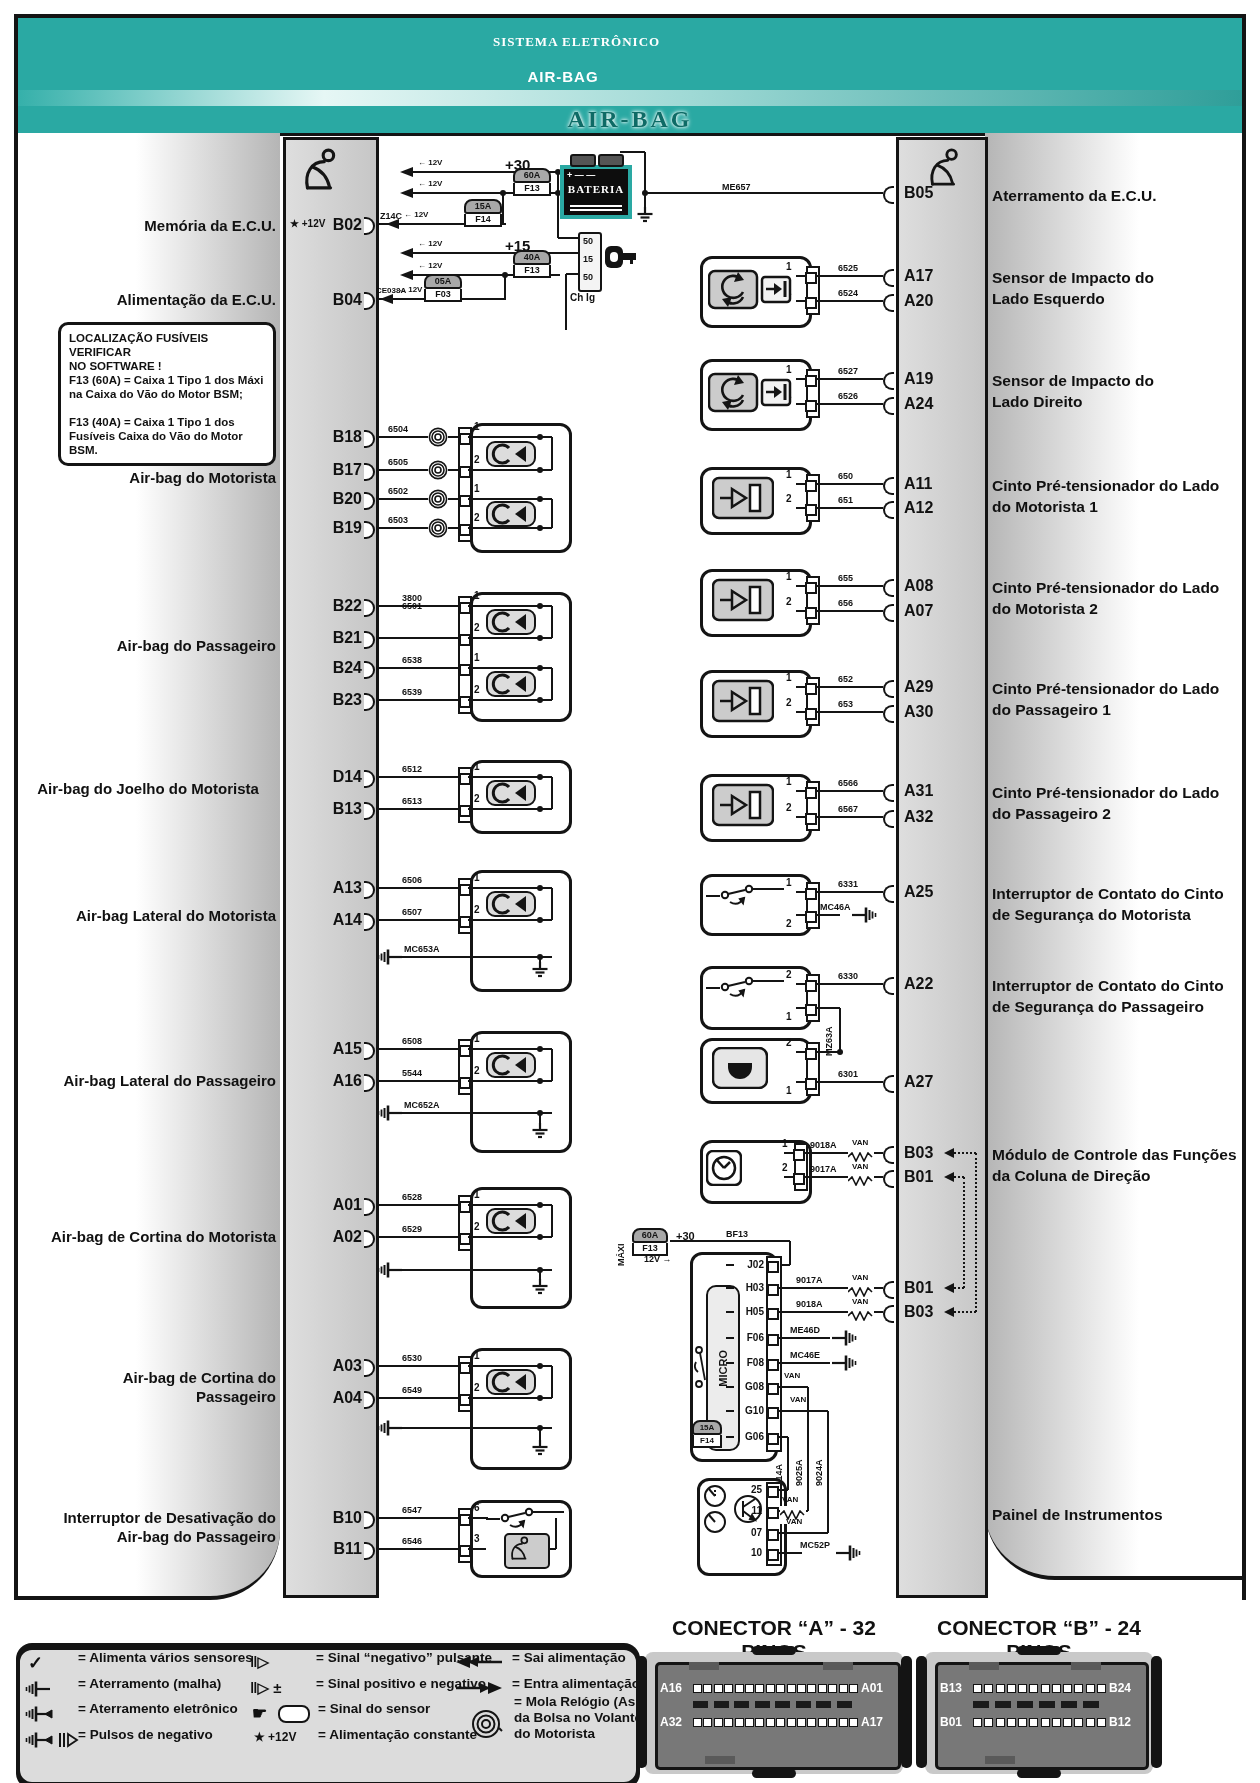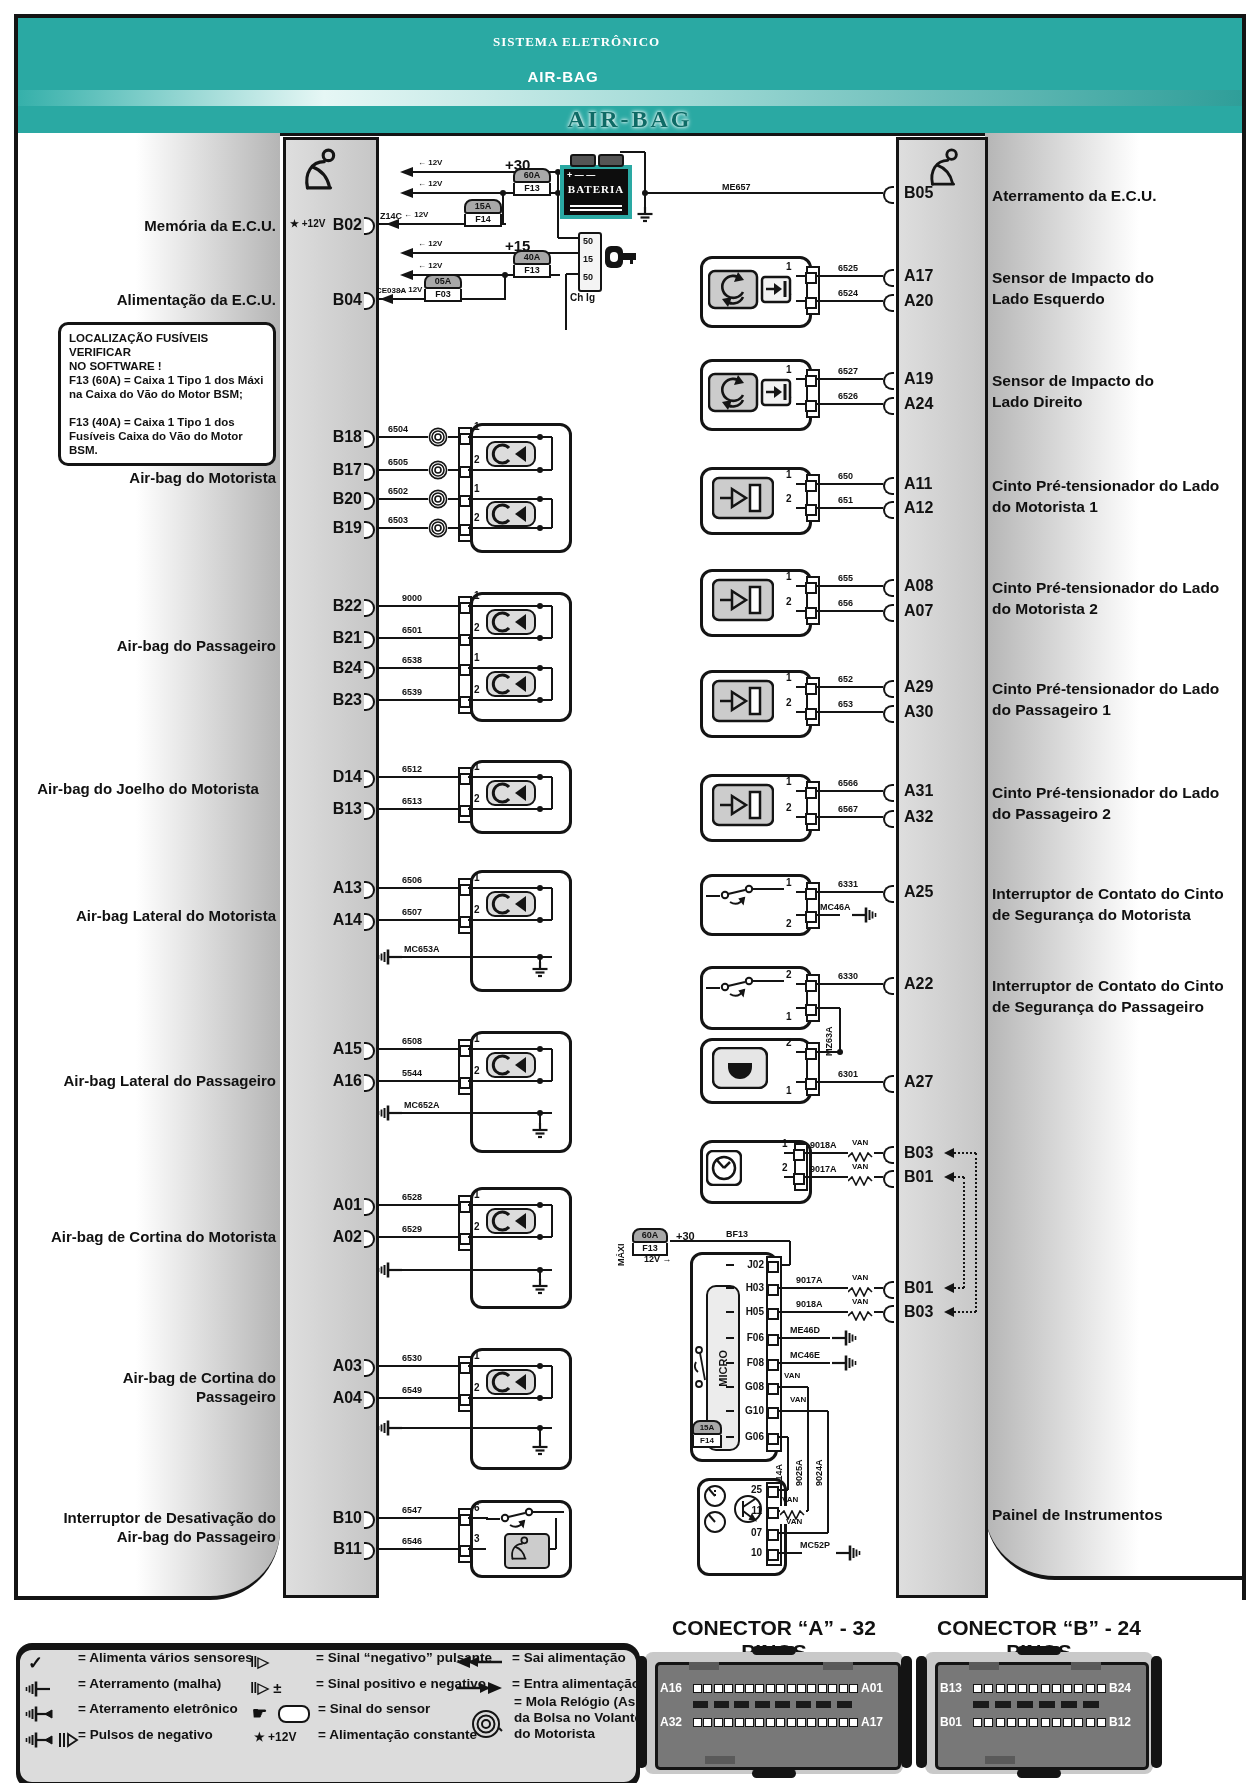--- a/index.html
+++ b/index.html
@@ -268,27 +268,27 @@
     <div class="abs " style="left: 486px; top: 500.5px;"><svg width="50" height="26" viewBox="0 0 50 26">
         <rect x="1" y="1" width="48" height="24" rx="8" fill="#dcdcdc" stroke="#141414" stroke-width="2"></rect>
         <path d="M23 7 A9 9 0 1 0 23 19" fill="none" stroke="#141414" stroke-width="3"></path>
         <path d="M40 5 V21 L29 13 Z" fill="#141414"></path>
       </svg></div>
     <div class="abs side-label" style="left: 20px; top: 636px; width: 256px; text-align: right;">Air-bag do Passageiro</div>
     <div class="abs comp-box" style="left: 470px; top: 592px; width: 96px; height: 124px;"></div>
     <div class="abs bracket" style="left: 458px; top: 596px; width: 10px; height: 114px;"></div>
     <div class="abs pin-label" style="left: 278px; top: 597px; width: 84px; text-align: right;">B22</div>
     <div class="abs notch-l" style="left: 364px; top: 599px;"></div>
-    <div class="abs wire-num" style="left: 402px; top: 593px;">9000</div>
+    <div class="abs wire-num" style="left: 402px; top: 593px;">3800</div>
     <div class="abs wire" style="left: 376px; top: 605px; width: 82px;"></div>
     <div class="abs psq" style="left: 459px; top: 602px;"></div>
     <div class="abs tiny" style="left: 474px; top: 590px; font-size: 10px;">1</div>
     <div class="abs pin-label" style="left: 278px; top: 629px; width: 84px; text-align: right;">B21</div>
     <div class="abs notch-l" style="left: 364px; top: 631px;"></div>
-    <div class="abs wire-num" style="left: 402px; top: 625px;">6501</div>
+    <div class="abs wire-num" style="left: 402px; top: 601px;">6501</div>
     <div class="abs wire" style="left: 376px; top: 637px; width: 82px;"></div>
     <div class="abs psq" style="left: 459px; top: 634px;"></div>
     <div class="abs tiny" style="left: 474px; top: 622px; font-size: 10px;">2</div>
     <div class="abs pin-label" style="left: 278px; top: 659px; width: 84px; text-align: right;">B24</div>
     <div class="abs notch-l" style="left: 364px; top: 661px;"></div>
     <div class="abs wire-num" style="left: 402px; top: 655px;">6538</div>
     <div class="abs wire" style="left: 376px; top: 667px; width: 82px;"></div>
     <div class="abs psq" style="left: 459px; top: 664px;"></div>
     <div class="abs tiny" style="left: 474px; top: 652px; font-size: 10px;">1</div>
     <div class="abs pin-label" style="left: 278px; top: 691px; width: 84px; text-align: right;">B23</div>
@@ -798,20 +798,22 @@
     <div class="abs wire" style="left: 816px; top: 1051px; width: 24px;"></div>
     <div class="abs dot" style="left: 837px; top: 1049px;"></div>
     <div class="abs psq" style="left: 805px; top: 1048px;"></div>
     <div class="abs tiny" style="left: 786px; top: 1037px; font-size: 10px;">2</div>
     <div class="abs wire" style="left: 816px; top: 1081px; width: 67px;"></div>
     <div class="abs wire-num" style="left: 838px; top: 1069px;">6301</div>
     <div class="abs psq" style="left: 805px; top: 1078px;"></div>
     <div class="abs tiny" style="left: 786px; top: 1085px; font-size: 10px;">1</div>
     <div class="abs wire" style="left: 796px; top: 1051px; width: 10px;"></div>
     <div class="abs wire" style="left: 796px; top: 1081px; width: 10px;"></div>
+    <div class="abs side-label-r" style="left: 992px; top: 1144px; width: 250px;">Módulo de Controle das Funções
+da Coluna de Direção</div>
     <div class="abs pin-label" style="left: 904px; top: 1144px;">B03</div>
     <div class="abs notch-r" style="left: 883px; top: 1146px;"></div>
     <div class="abs pin-label" style="left: 904px; top: 1168px;">B01</div>
     <div class="abs notch-r" style="left: 883px; top: 1170px;"></div>
     <div class="abs comp-box" style="left: 700px; top: 1140px; width: 106px; height: 58px;"></div>
     <div class="abs " style="left: 706px; top: 1150px;"><svg width="36" height="36" viewBox="0 0 36 36">
         <rect x="1" y="1" width="34" height="34" rx="6" fill="#fff" stroke="#141414" stroke-width="2.5"></rect>
         <circle cx="18" cy="18" r="11" fill="none" stroke="#141414" stroke-width="2.5"></circle>
         <path d="M18 18 L10 9" stroke="#141414" stroke-width="2.5"></path>
         <path d="M18 18 L24 12" stroke="#141414" stroke-width="2.5"></path>

